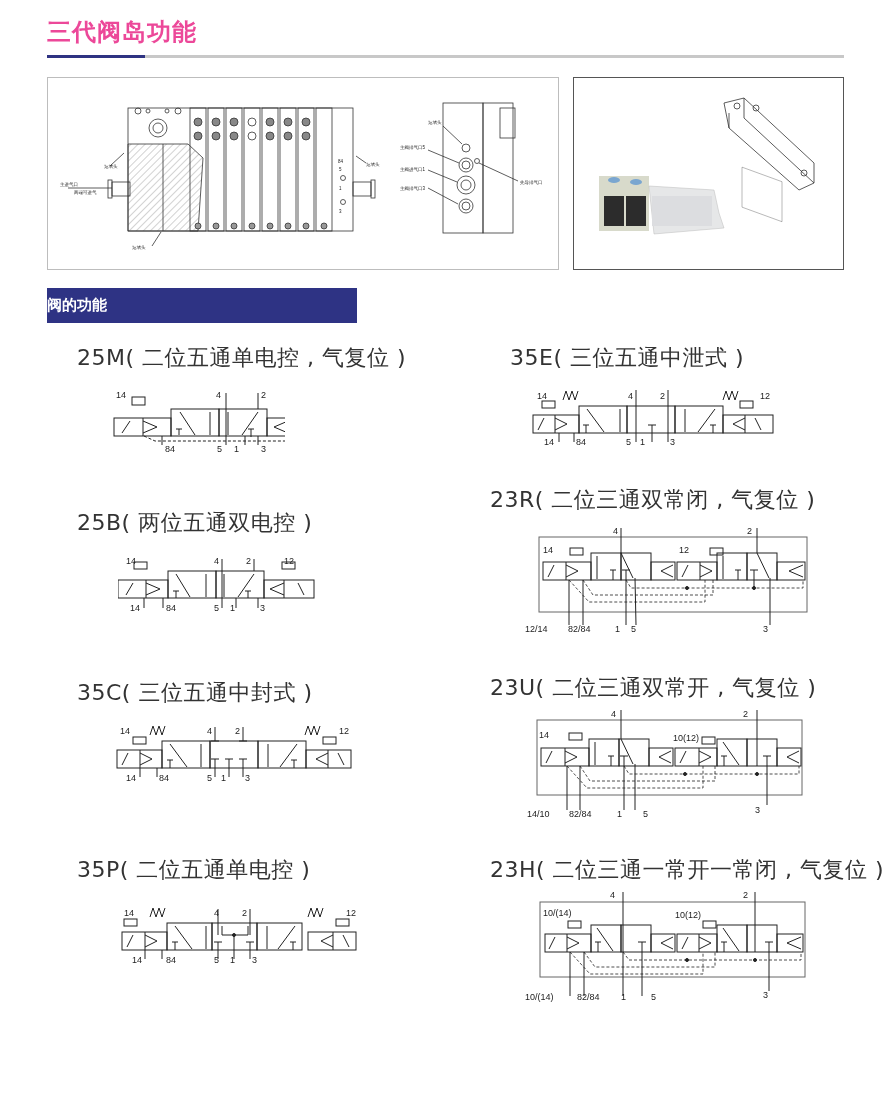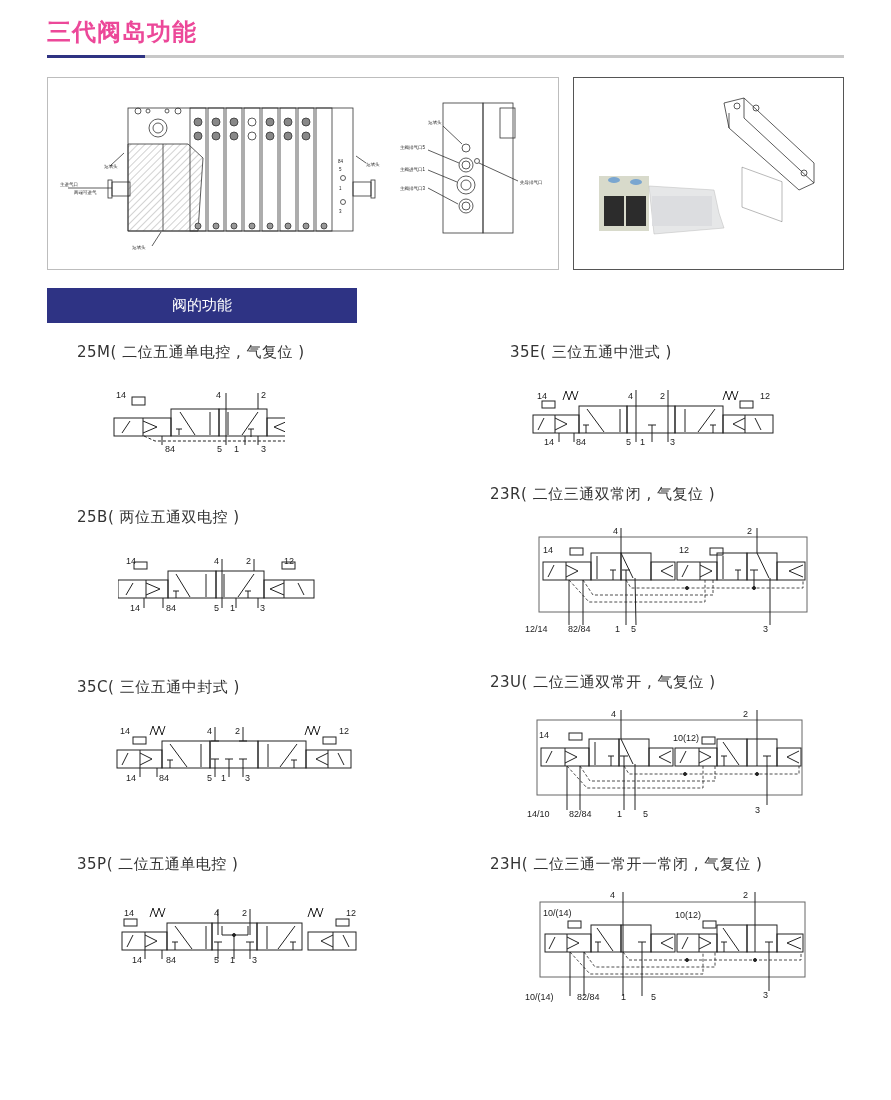--- a/index.html
+++ b/index.html
@@ -11,23 +11,23 @@
   #page-title {
     left: 47px; top: 16px; font-size: 24px; font-weight: bold; color: #ec4899; letter-spacing: 1px;
   }
   #title-rule { left: 47px; top: 55px; width: 797px; height: 3px; background: #c8c8c8; }
   #title-rule-accent { left: 47px; top: 55px; width: 98px; height: 3px; background: #2f3382; }
   #drawing-panel { left: 47px; top: 77px; width: 512px; height: 193px; border: 1px solid #bdbdbd; background: #fff; }
   #photo-panel { left: 573px; top: 77px; width: 271px; height: 193px; border: 1px solid #555; background: #fff; }
   #photo-caption { left: 0; width: 100%; top: 172px; text-align: center; font-size: 11px; color: #444; }
   #section-header {
     left: 47px; top: 288px; width: 310px; height: 35px; background: #2e3384;
-    color: #fff; font-size: 15px; font-weight: normal; text-align: center; line-height: 35px;
+    color: #fff; font-size: 15px; font-weight: bold; text-align: left; line-height: 35px;
   }
-  .valve-title { font-size: 15px; color: #333; white-space: nowrap; letter-spacing: 0.5px; }
+  .valve-title { font-size: 22px; color: #333; white-space: nowrap; letter-spacing: 0.5px; }
   svg text { font-family: "Liberation Sans", sans-serif; fill: #222; }
   .sm { font-size: 4.5px; }
 </style>
 </head>
 <body>
 
 <div id="page-title" class="abs">三代阀岛功能</div>
 <div id="title-rule" class="abs"></div>
 <div id="title-rule-accent" class="abs"></div>
 

